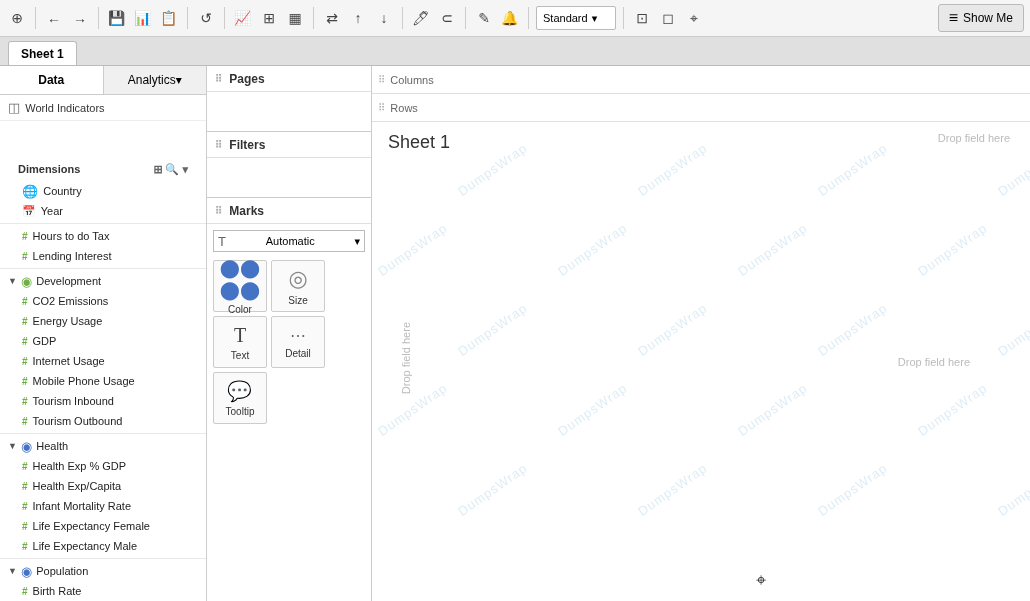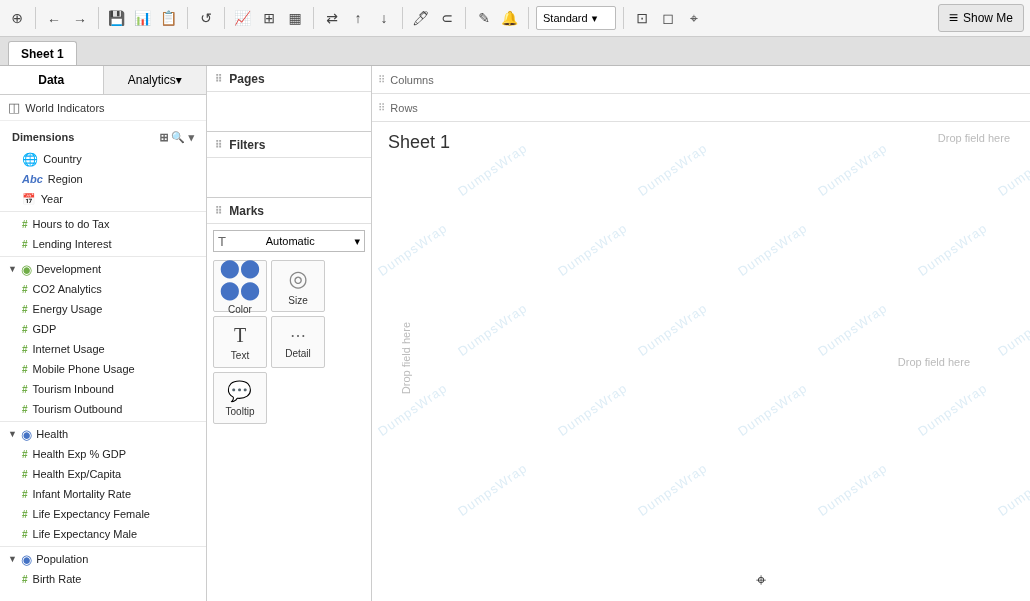--- a/index.html
+++ b/index.html
@@ -106,23 +106,24 @@
 
     
     #field-list {
       flex: 1;
       overflow-y: auto;
       padding: 4px 0;
     }
     .section-header {
       height: 24px;
       display: flex; align-items: center;
-      padding: 0 12px;
+      padding: 0 18px;
       font-weight: 700; font-size: 11px; color: #333;
       gap: 8px;
+      margin-top: 32px;
     }
     .section-header-icons { margin-left: auto; display: flex; gap: 3px; }
     .field-item {
       height: 20px;
       display: flex; align-items: center;
       padding: 0 8px 0 22px;
       font-size: 11px; color: #222;
       gap: 5px; cursor: pointer;
     }
     .field-icon-green { color: #70ad47; font-size: 10px; font-weight: bold; }
@@ -360,24 +361,20 @@
           <span style="font-size:11px; color:#666; cursor:pointer;">🔍</span>
           <span style="font-size:11px; color:#666; cursor:pointer;">▾</span>
         </div>
       </div>
 
       <div class="field-item">
         <span class="field-icon-geo">🌐</span>
         <span>Country</span>
       </div>
 
-      <div class="field-item">
-        <span class="field-icon-geo-region">Abc</span>
-        <span>Region</span>
-      </div>
 
       <div class="field-item">
         <span class="field-icon-date">📅</span>
         <span>Year</span>
       </div>
 
       <div class="field-divider"></div>
 
 
       <div class="field-item">
@@ -392,21 +389,21 @@
 
       <div class="field-divider"></div>
 
       <div class="group-row">
         <span class="chevron">▼</span>
         <span class="group-icon-green">◉</span>
         <span>Development</span>
       </div>
       <div class="field-item">
         <span class="field-icon-green">#</span>
-        <span>CO2 Analytics</span>
+        <span>CO2 Emissions</span>
       </div>
       <div class="field-item">
         <span class="field-icon-green">#</span>
         <span>Energy Usage</span>
       </div>
       <div class="field-item">
         <span class="field-icon-green">#</span>
         <span>GDP</span>
       </div>
       <div class="field-item">

